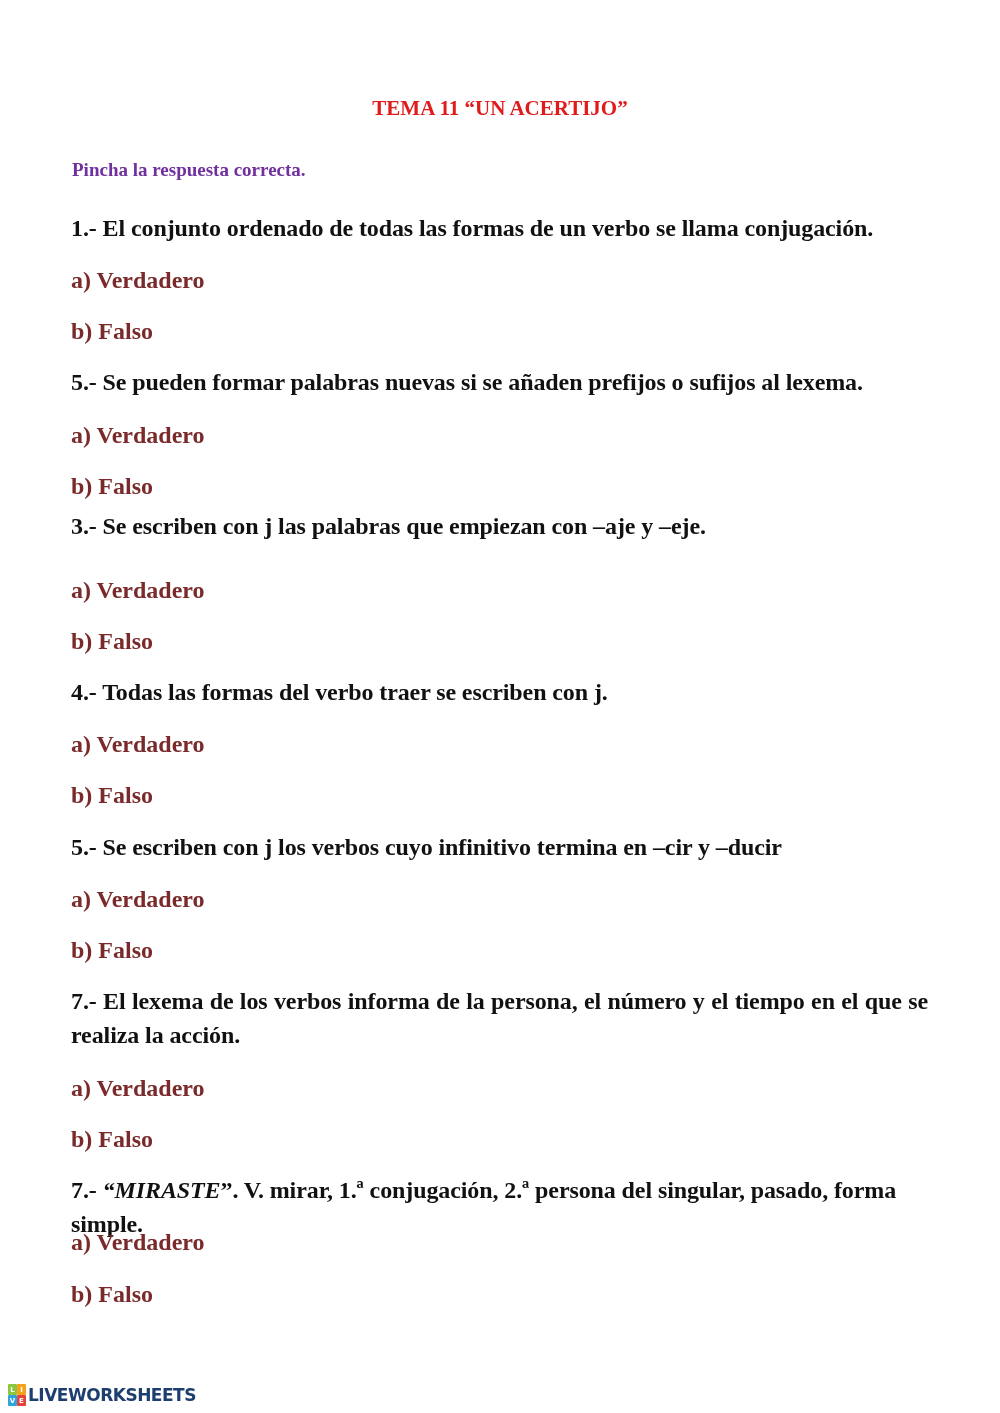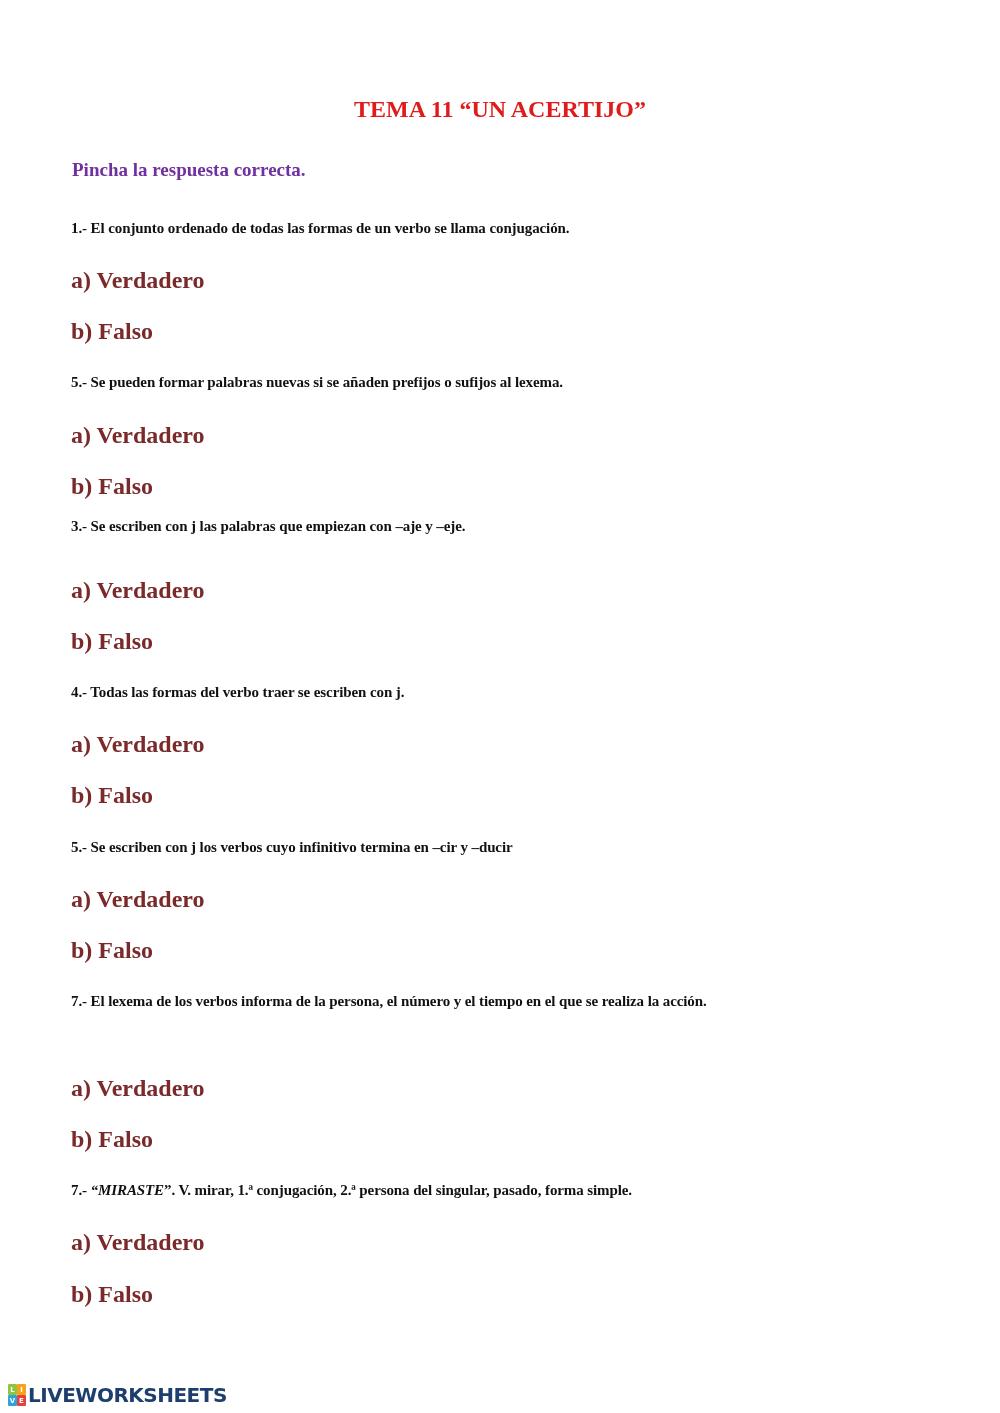--- a/index.html
+++ b/index.html
@@ -1,26 +1,26 @@
 <!DOCTYPE html>
 <html><head>
 <meta charset="utf-8">
 <style>
   html, body { margin: 0; padding: 0; background: #ffffff; }
   body { width: 1000px; height: 1413px; position: relative; overflow: hidden; font-family: "Liberation Serif", serif; }
-  .title { position: absolute; top: 96px; left: 0; width: 1000px; text-align: center; color: #e01b1b; font-weight: bold; font-size: 24px; }
+  .title { position: absolute; top: 96px; left: 0; width: 1000px; text-align: center; color: #e01b1b; font-weight: bold; font-size: 21px; }
   .instructions { position: absolute; top: 159px; left: 72px; color: #7030a0; font-weight: bold; font-size: 19px; }
-  .q { position: absolute; left: 71px; width: 857px; color: #111; font-weight: bold; font-size: 15px; line-height: 34px; font-family: "Liberation Serif", serif; letter-spacing: -0.1px; }
+  .q { position: absolute; left: 71px; width: 857px; color: #111; font-weight: bold; font-size: 24px; line-height: 34px; font-family: "Liberation Serif", serif; letter-spacing: -0.1px; }
   .q.justify { text-align: justify; text-align-last: left; }
   .opt { position: absolute; left: 71px; color: #7a2a2a; font-weight: bold; font-size: 24px; cursor: pointer; }
   .q i { font-style: italic; }
   .logo { position: absolute; left: 8px; top: 1382px; height: 26px; display: flex; align-items: center; }
   .logo-icon { width: 18px; height: 22px; display: grid; grid-template-columns: 9px 9px; grid-template-rows: 11px 11px; gap: 0; margin-right: 2px; }
   .logo-icon span { font-family: "DejaVu Sans", sans-serif; font-size: 7px; font-weight: bold; color: #fff; display: flex; align-items: center; justify-content: center; border-radius: 1px; }
-  .logo-text { font-family: "DejaVu Sans", sans-serif; font-weight: bold; font-size: 20px; color: #1d3e6e; letter-spacing: -0.5px; }
+  .logo-text { font-family: "DejaVu Sans", sans-serif; font-weight: bold; font-size: 17px; color: #1d3e6e; letter-spacing: -0.5px; }
 </style>
 </head>
 <body>
 
 <div class="title">TEMA 11 “UN ACERTIJO”</div>
 <div class="instructions">Pincha la respuesta correcta.</div>
 
 <div class="q" style="top:211px;"> 1.- El conjunto ordenado de todas las formas de un verbo se llama conjugación.</div>
 <div class="opt" style="top:267px;">a) Verdadero</div>
 <div class="opt" style="top:318px;">b) Falso</div>

